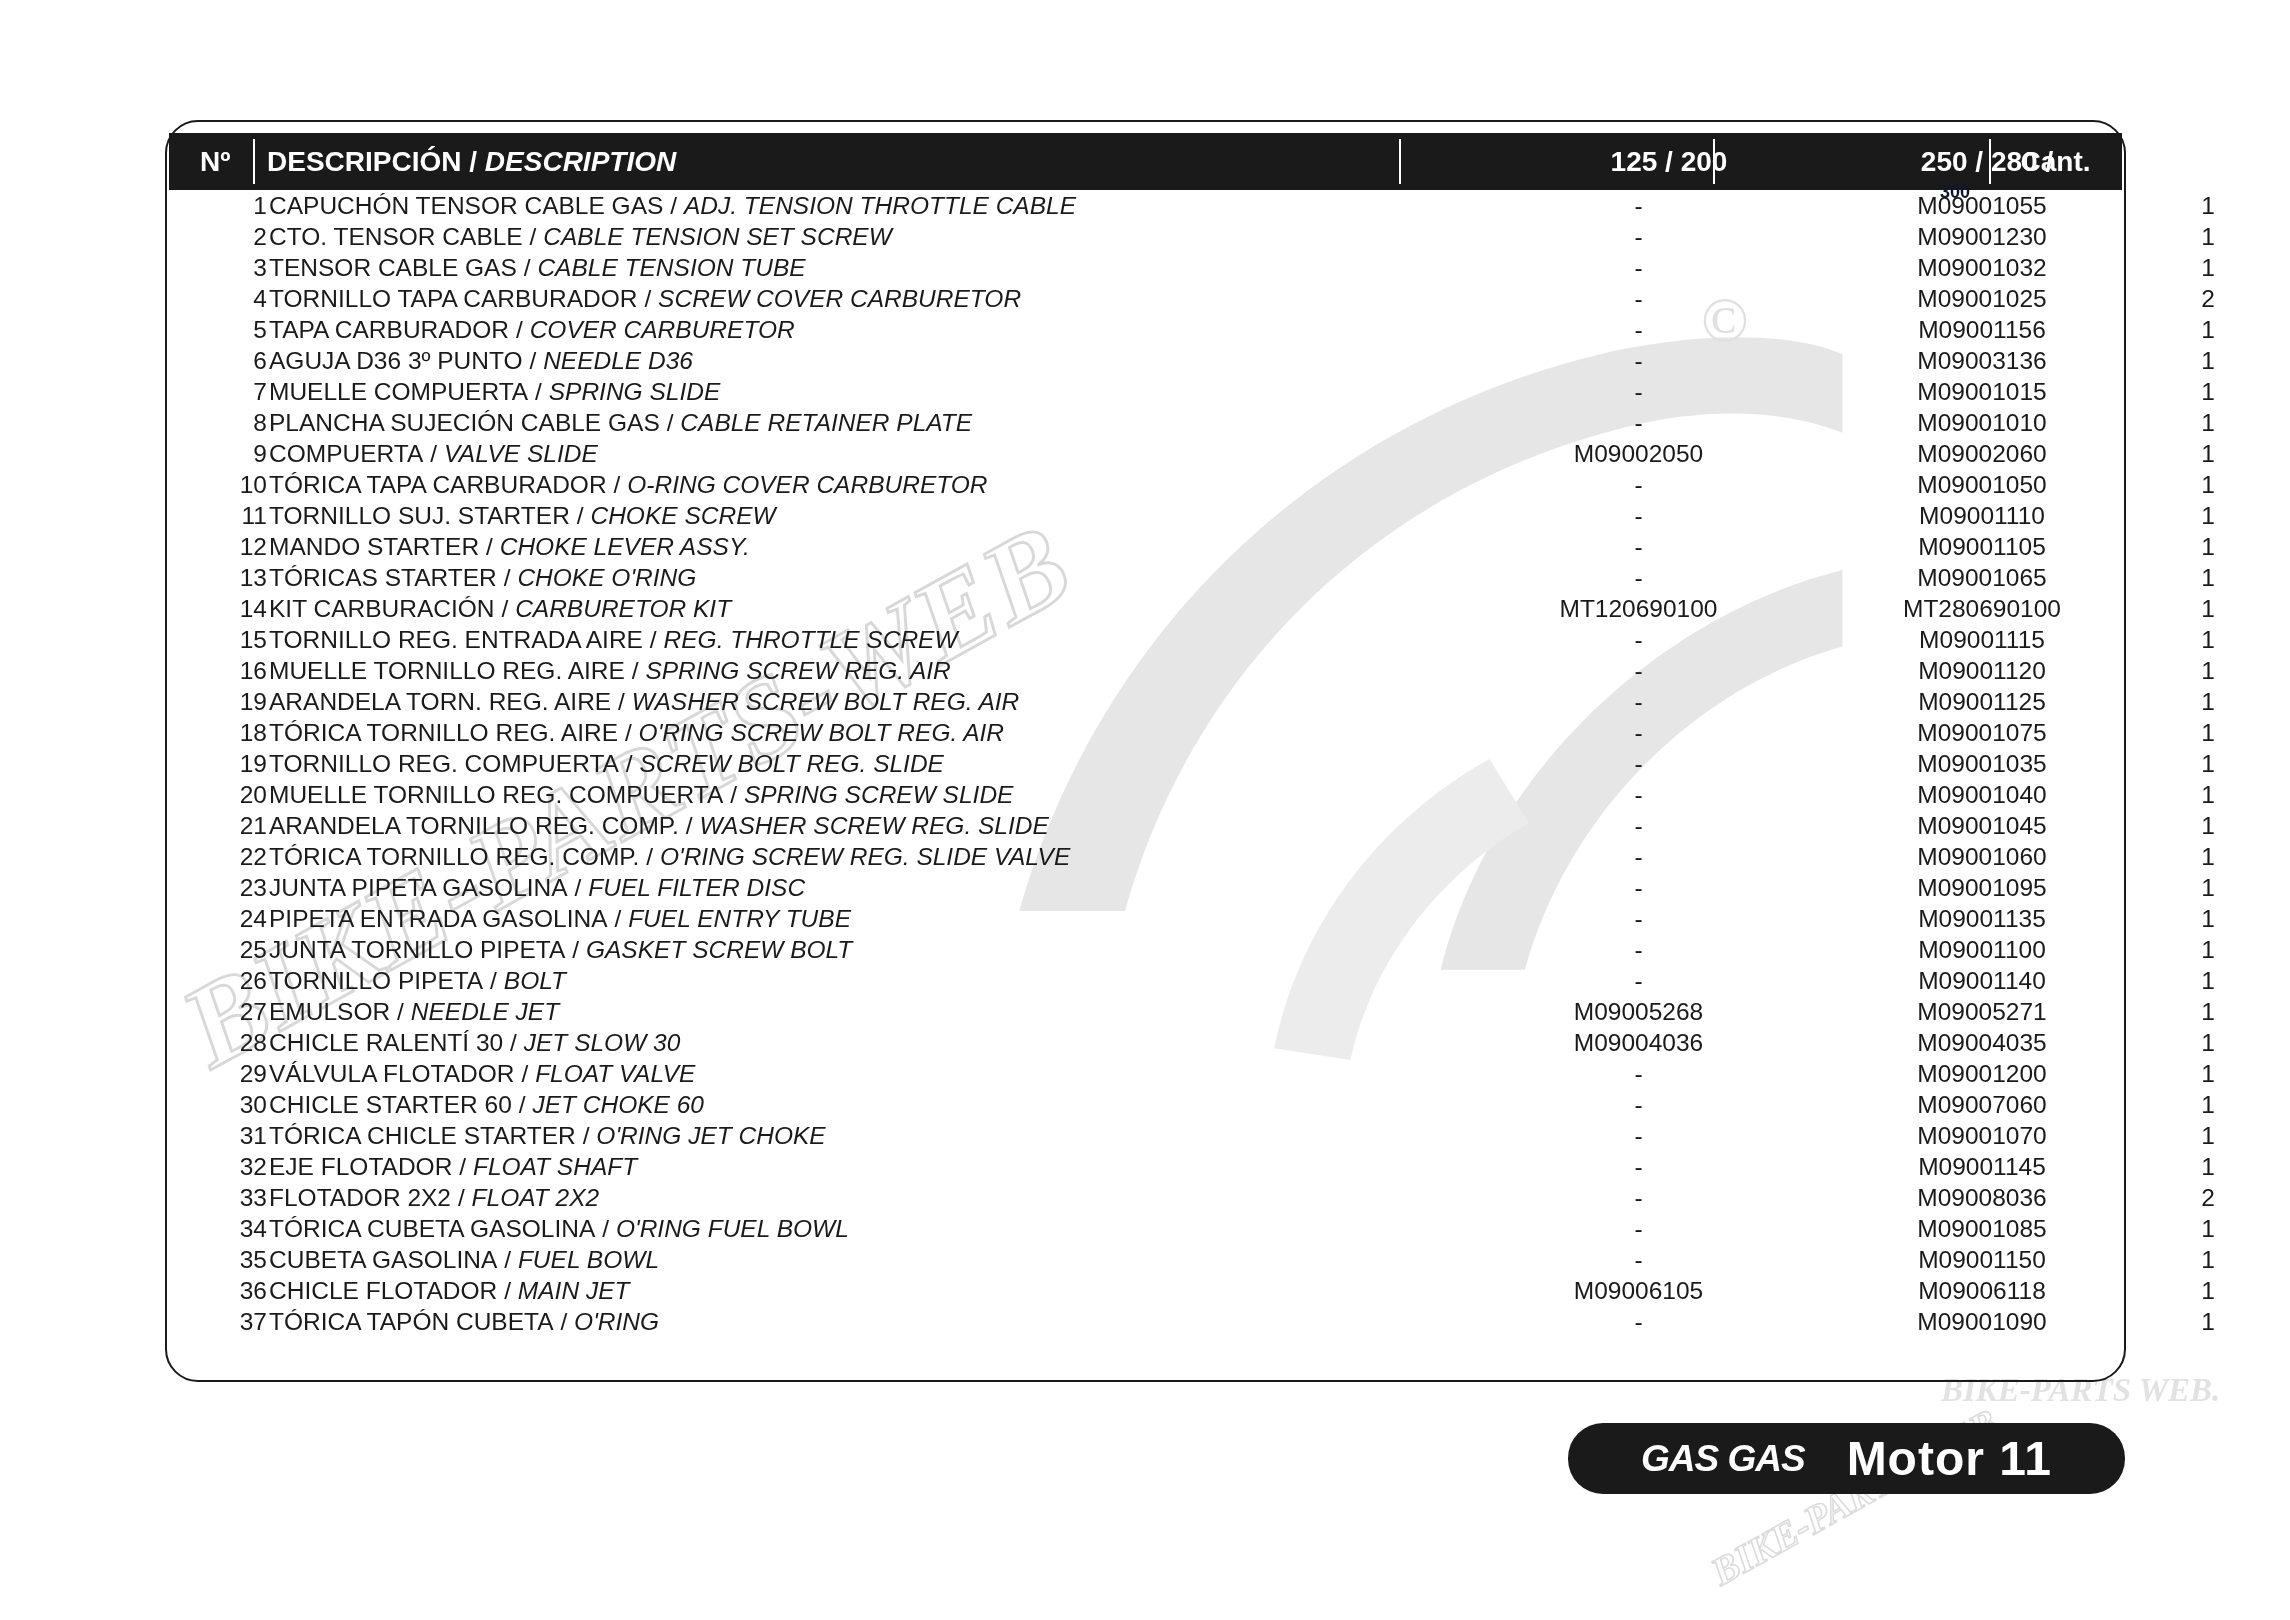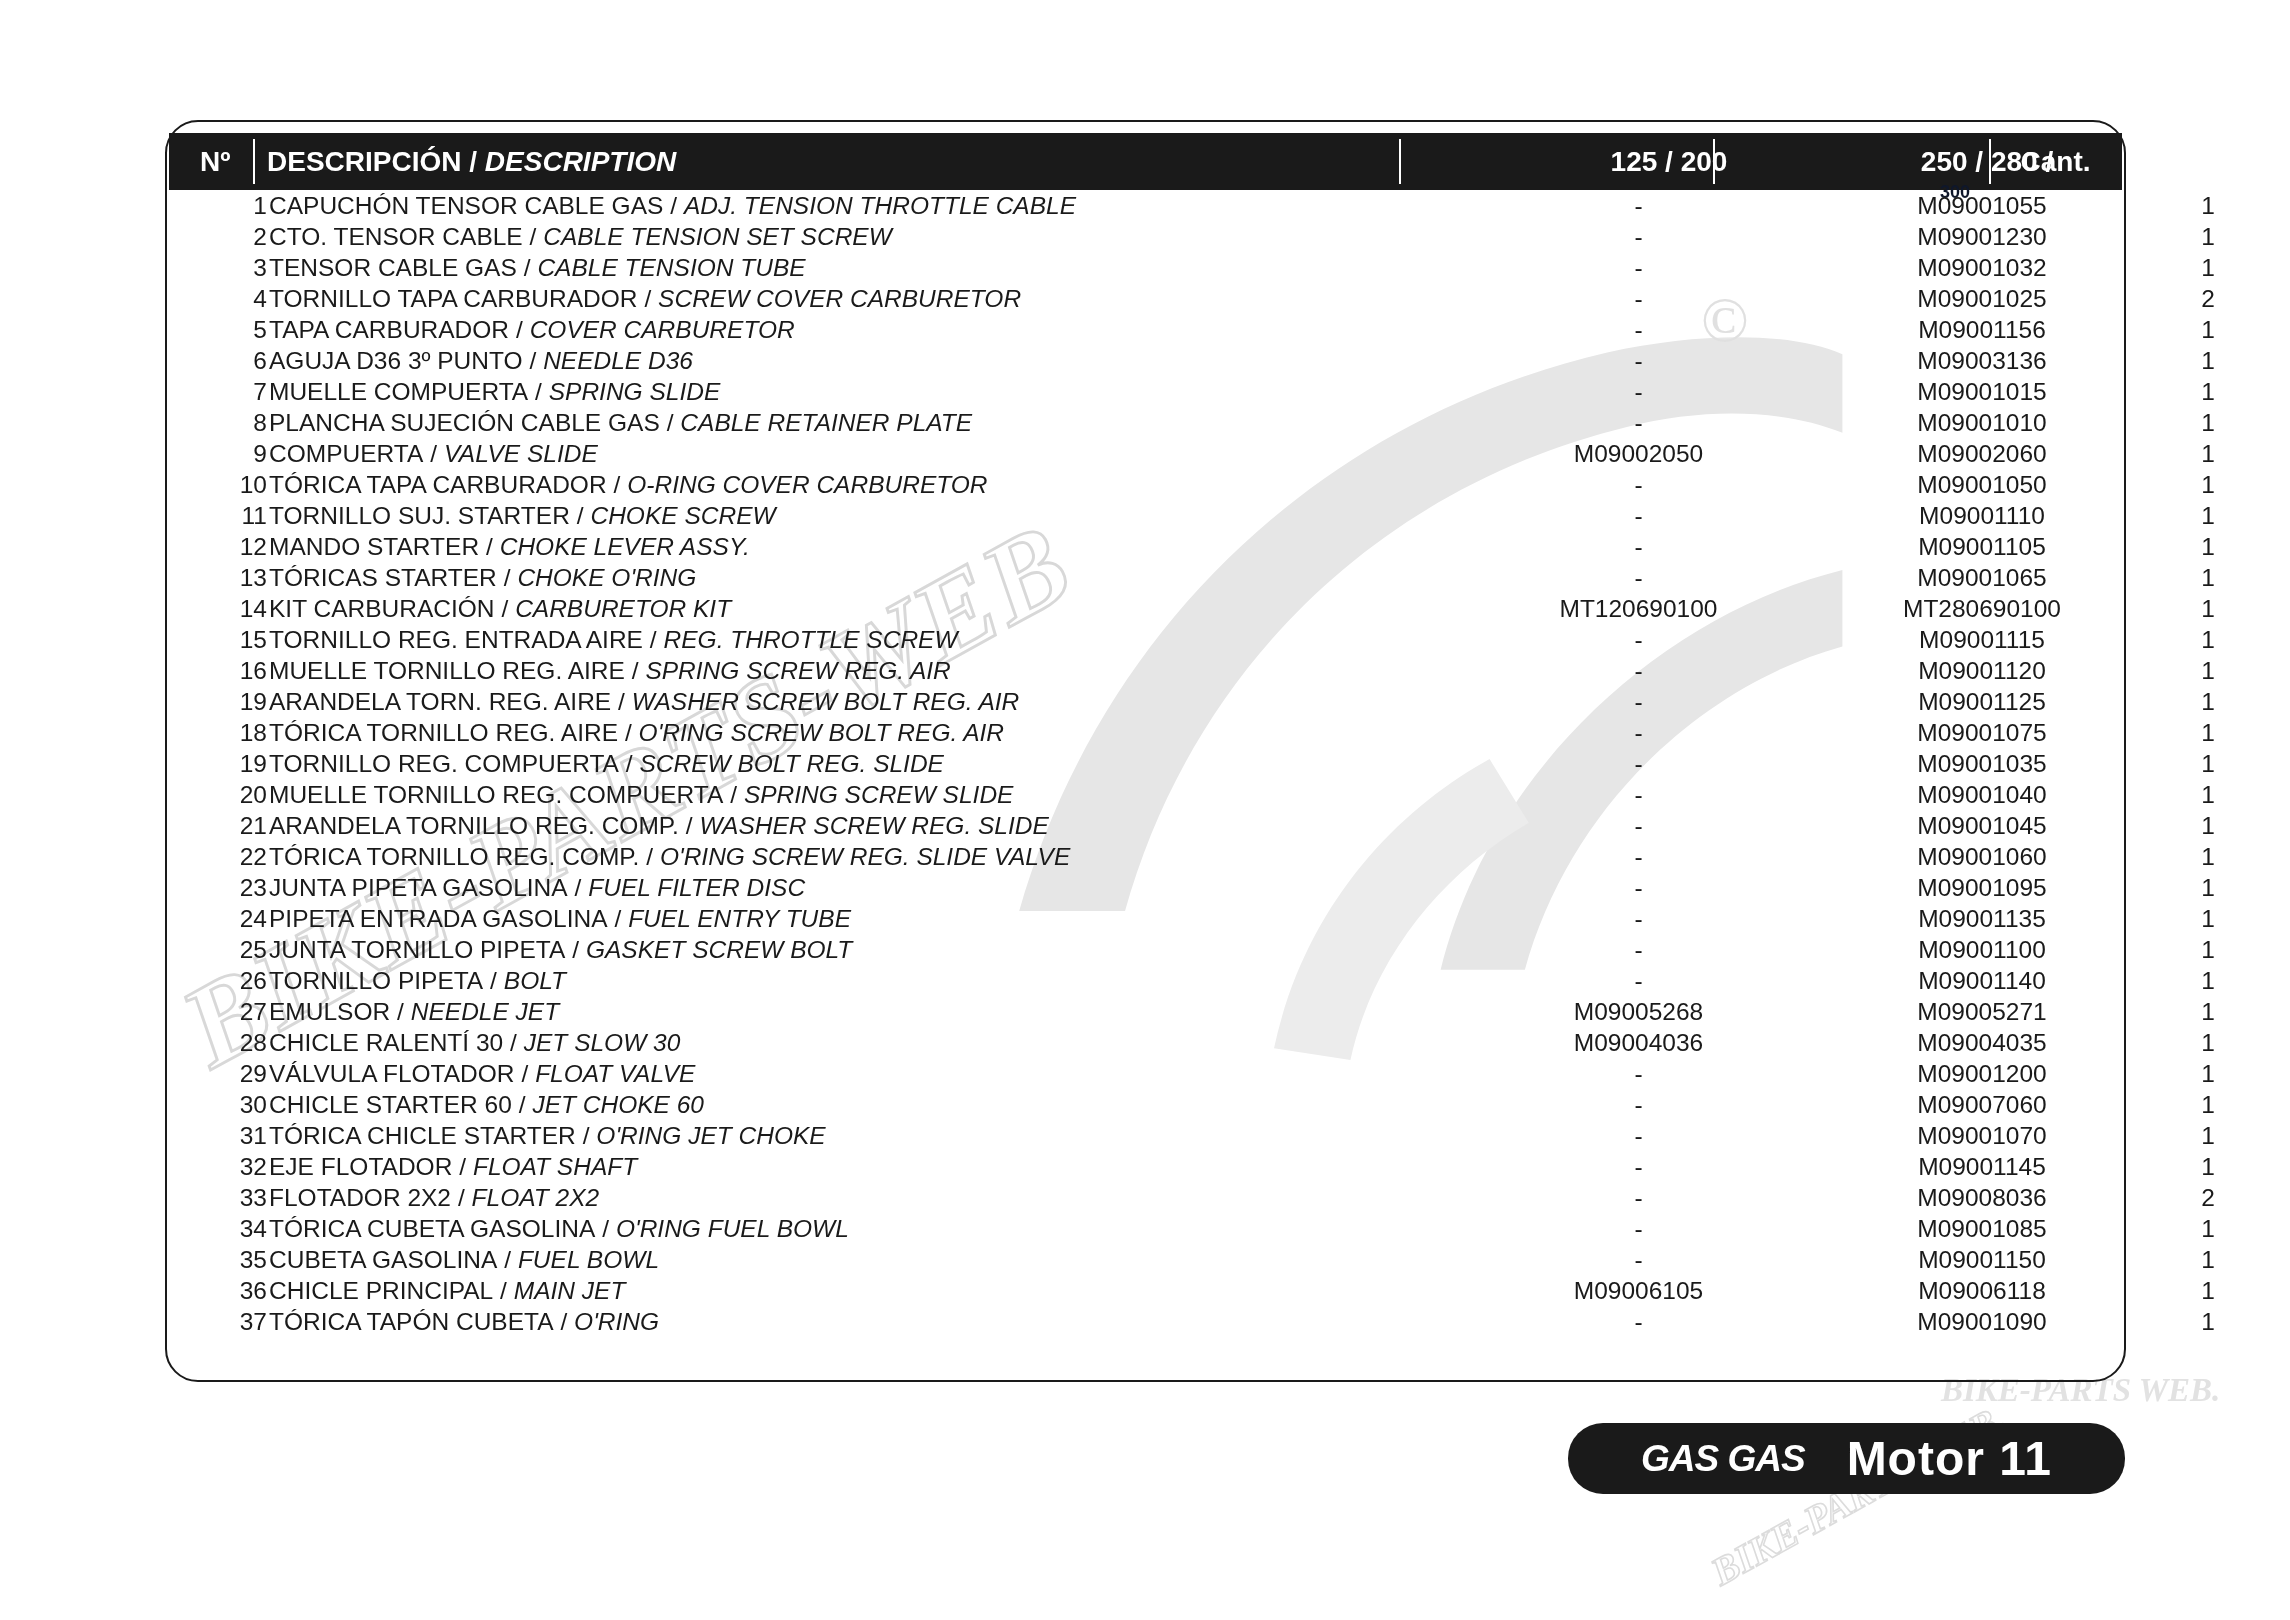--- a/index.html
+++ b/index.html
@@ -495,21 +495,21 @@
     </div>
     <div class="row">
       <div class="c-no">35</div>
       <div class="c-desc"><span class="es">CUBETA GASOLINA</span><span class="slash">/</span><span class="en">FUEL BOWL</span></div>
       <div class="c-r1">-</div>
       <div class="c-r2">M09001150</div>
       <div class="c-qty">1</div>
     </div>
     <div class="row">
       <div class="c-no">36</div>
-      <div class="c-desc"><span class="es">CHICLE PRINCIPAL</span><span class="slash">/</span><span class="en">MAIN JET</span></div>
+      <div class="c-desc"><span class="es">CHICLE FLOTADOR</span><span class="slash">/</span><span class="en">MAIN JET</span></div>
       <div class="c-r1">M09006105</div>
       <div class="c-r2">M09006118</div>
       <div class="c-qty">1</div>
     </div>
     <div class="row">
       <div class="c-no">37</div>
       <div class="c-desc"><span class="es">TÓRICA TAPÓN CUBETA</span><span class="slash">/</span><span class="en">O'RING</span></div>
       <div class="c-r1">-</div>
       <div class="c-r2">M09001090</div>
       <div class="c-qty">1</div>

